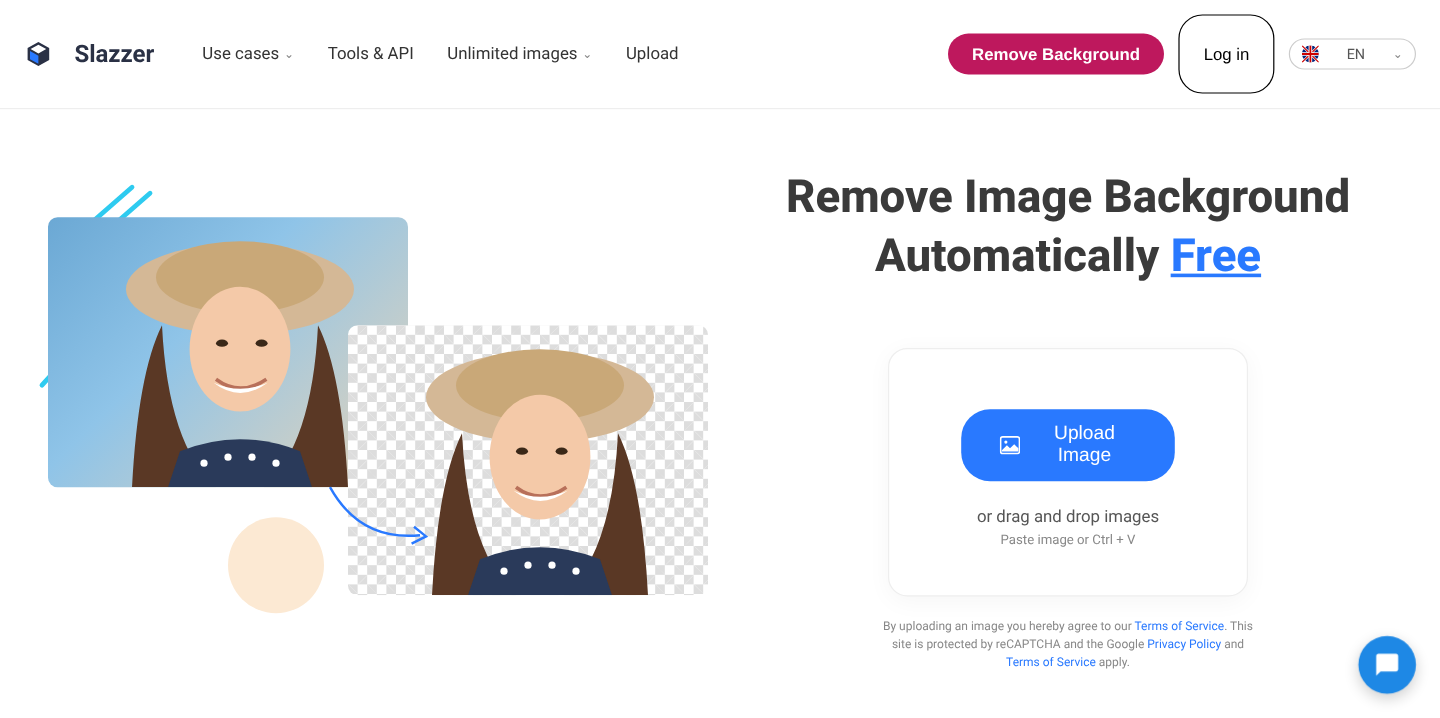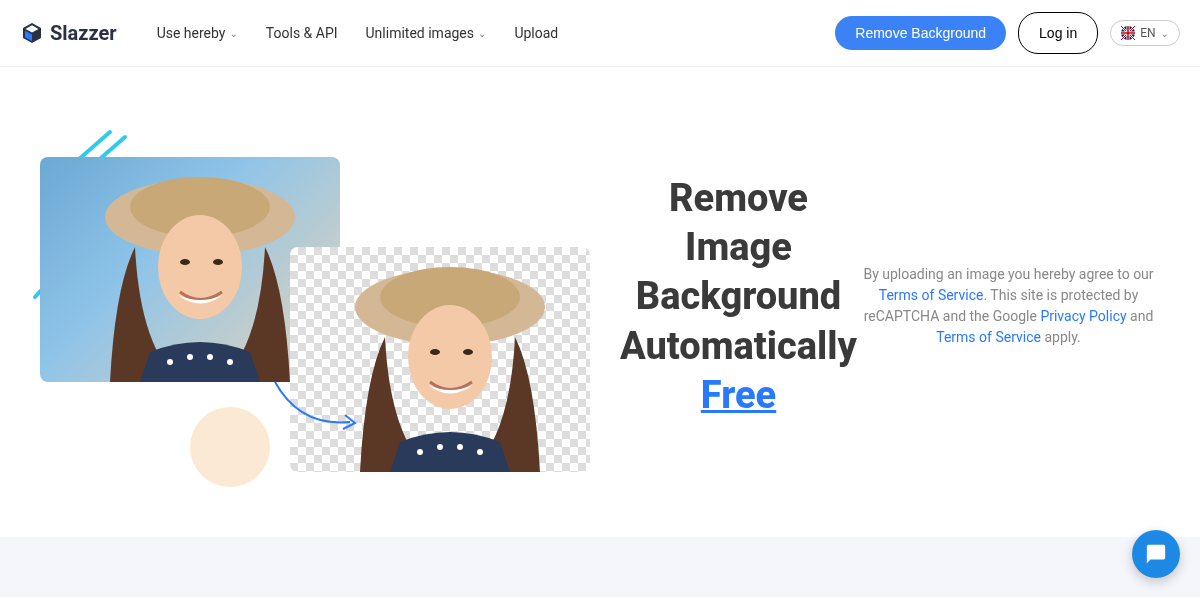--- a/index.html
+++ b/index.html
@@ -1,62 +1,62 @@
 <!DOCTYPE html>
 <html><head>
 <meta charset="utf-8">
 <style>
 * { margin: 0; padding: 0; box-sizing: border-box; }
 body { font-family: -apple-system, BlinkMacSystemFont, 'Segoe UI', Roboto, sans-serif; background: #fff; width: 1200px; }
 .header { display: flex; align-items: center; padding: 12px 20px; border-bottom: 1px solid #eee; }
-.logo { display: flex; align-items: center; gap: 6px; font-weight: 700; font-size: 20px; color: #2a3145; }
+.logo { display: flex; align-items: center; gap: 18px; font-weight: 700; font-size: 20px; color: #2a3145; }
 .logo-icon { width: 24px; height: 24px; }
 .nav { display: flex; gap: 28px; margin-left: 40px; }
 .nav-item { font-size: 14px; color: #333; cursor: pointer; display: flex; align-items: center; gap: 4px; }
 .chevron { font-size: 10px; color: #888; }
 .header-right { margin-left: auto; display: flex; align-items: center; gap: 12px; }
-.btn-primary { background: #3b82f6; color: #fff; border: none; padding: 9px 20px; border-radius: 20px; font-size: 14px; font-weight: 400; cursor: pointer; }
-.btn-outline { background: #fff; color: #000; border: 1px solid #000; padding: 12px 20px; border-radius: 20px; font-size: 14px; font-weight: 500; cursor: pointer; }
-.lang-btn { display: flex; align-items: center; gap: 5px; border: 1px solid #ccc; padding: 5px 10px; border-radius: 16px; font-size: 12px; color: #555; cursor: pointer; }
+.btn-primary { background: #be185d; color: #fff; border: none; padding: 9px 20px; border-radius: 20px; font-size: 14px; font-weight: 700; cursor: pointer; }
+.btn-outline { background: #fff; color: #000; border: 1px solid #000; padding: 24px 20px; border-radius: 20px; font-size: 14px; font-weight: 500; cursor: pointer; }
+.lang-btn { display: flex; align-items: center; gap: 23px; border: 1px solid #ccc; padding: 5px 10px; border-radius: 16px; font-size: 12px; color: #555; cursor: pointer; }
 .hero { display: flex; padding: 50px 40px 60px; gap: 40px; }
 .hero-left { flex: 1; position: relative; height: 360px; }
 .diag-lines { position: absolute; top: 10px; left: 20px; }
 .diag-lines2 { position: absolute; top: 120px; left: -10px; }
 .img-before { position: absolute; left: 0; top: 40px; width: 300px; height: 225px; border-radius: 8px; overflow: hidden; background: linear-gradient(135deg, #6ba8d4 0%, #8fc4e8 40%, #e8d4b8 100%); }
 .img-after { position: absolute; left: 250px; top: 130px; width: 300px; height: 225px; border-radius: 8px; overflow: hidden; }
 .checker { position: absolute; inset: 0; background-image: linear-gradient(45deg,#ddd 25%,transparent 25%),linear-gradient(-45deg,#ddd 25%,transparent 25%),linear-gradient(45deg,transparent 75%,#ddd 75%),linear-gradient(-45deg,transparent 75%,#ddd 75%); background-size: 16px 16px; background-position: 0 0,0 8px,8px -8px,-8px 0; background-color: #fff; }
 .person { position: absolute; inset: 0; }
 .circle-deco { position: absolute; left: 150px; bottom: -10px; width: 80px; height: 80px; border-radius: 50%; background: #fce9d3; }
 .arrow { position: absolute; left: 230px; top: 260px; }
-.hero-right { flex: 1; display: flex; flex-direction: row; align-items: center; }
+.hero-right { flex: 1; display: flex; flex-direction: column; align-items: center; }
 .headline { font-size: 38px; font-weight: 800; color: #3a3a3a; text-align: center; line-height: 1.3; }
 .headline .accent { color: #2979ff; text-decoration: underline; }
 .upload-card { margin-top: 50px; background: #fff; border: 1px solid #eee; border-radius: 16px; padding: 50px 60px 40px; box-shadow: 0 4px 20px rgba(0,0,0,0.04); display: flex; flex-direction: column; align-items: center; width: 300px; }
 .upload-btn { background: #2979ff; color: #fff; border: none; padding: 12px 32px; border-radius: 24px; font-size: 16px; font-weight: 500; cursor: pointer; display: flex; align-items: center; gap: 10px; }
 .drag-text { margin-top: 22px; font-size: 14px; color: #555; }
 .paste-text { margin-top: 4px; font-size: 11px; color: #888; }
-.legal { margin-top: 18px; font-size: 14px; color: #888; text-align: center; max-width: 320px; line-height: 1.5; }
+.legal { margin-top: 18px; font-size: 10px; color: #888; text-align: center; max-width: 320px; line-height: 1.5; }
 .legal a { color: #2979ff; text-decoration: none; }
 .trusted { background: #f5f6fb; padding: 40px 0 20px; text-align: center; }
 .chat-fab { position: fixed; bottom: 20px; right: 20px; width: 48px; height: 48px; border-radius: 50%; background: #1e88e5; display: flex; align-items: center; justify-content: center; cursor: pointer; box-shadow: 0 4px 12px rgba(0,0,0,0.2); }
 </style>
 </head>
 <body>
 
 <header class="header">
   <div class="logo">
     <svg class="logo-icon" viewBox="0 0 24 24">
         <path fill="#2a3145" d="M12 2L3 7v10l9 5 9-5V7l-9-5zm0 2.3l6.5 3.6L12 11.5 5.5 7.9 12 4.3z"></path>
         <path fill="#2979ff" d="M5 9.5l7 3.9v6.8l-7-3.9V9.5z"></path>
       </svg>
     <span>Slazzer</span>
   </div>
   <nav class="nav">
     <div class="nav-item">
-      <span>Use hereby</span>
+      <span>Use cases</span>
       <span class="chevron">⌄</span>
     </div>
     <div class="nav-item">
       <span>Tools &amp; API</span>
     </div>
     <div class="nav-item">
       <span>Unlimited images</span>
       <span class="chevron">⌄</span>
     </div>
     <div class="nav-item">
@@ -133,20 +133,32 @@
         <path d="M75 38 L85 46 L73 52" stroke="#2979ff" stroke-width="2" fill="none"></path>
       </svg>
   </div>
 
   <div class="hero-right">
     <h1 class="headline">
       <span>Remove Image Background</span><br>
       <span>Automatically</span>
       <span class="accent">Free</span>
     </h1>
+    <div class="upload-card">
+      <button class="upload-btn">
+        <svg width="20" height="18" viewBox="0 0 20 18">
+            <rect x="1" y="1" width="18" height="16" rx="2" fill="none" stroke="#fff" stroke-width="1.5"></rect>
+            <circle cx="6" cy="6" r="1.5" fill="#fff"></circle>
+            <path d="M2 14l5-5 3 3 4-4 4 4v3H2z" fill="#fff"></path>
+          </svg>
+        <span>Upload Image</span>
+      </button>
+      <div class="drag-text">or drag and drop images</div>
+      <div class="paste-text">Paste image or Ctrl + V</div>
+    </div>
     <div class="legal">
       <span>By uploading an image you hereby agree to our </span><a>Terms of Service</a><span>. This site is protected by reCAPTCHA and the Google </span><a>Privacy Policy</a><span> and </span><a>Terms of Service</a><span> apply.</span>
     </div>
   </div>
 </section>
 
 <section class="trusted">
   
 </section>
 

